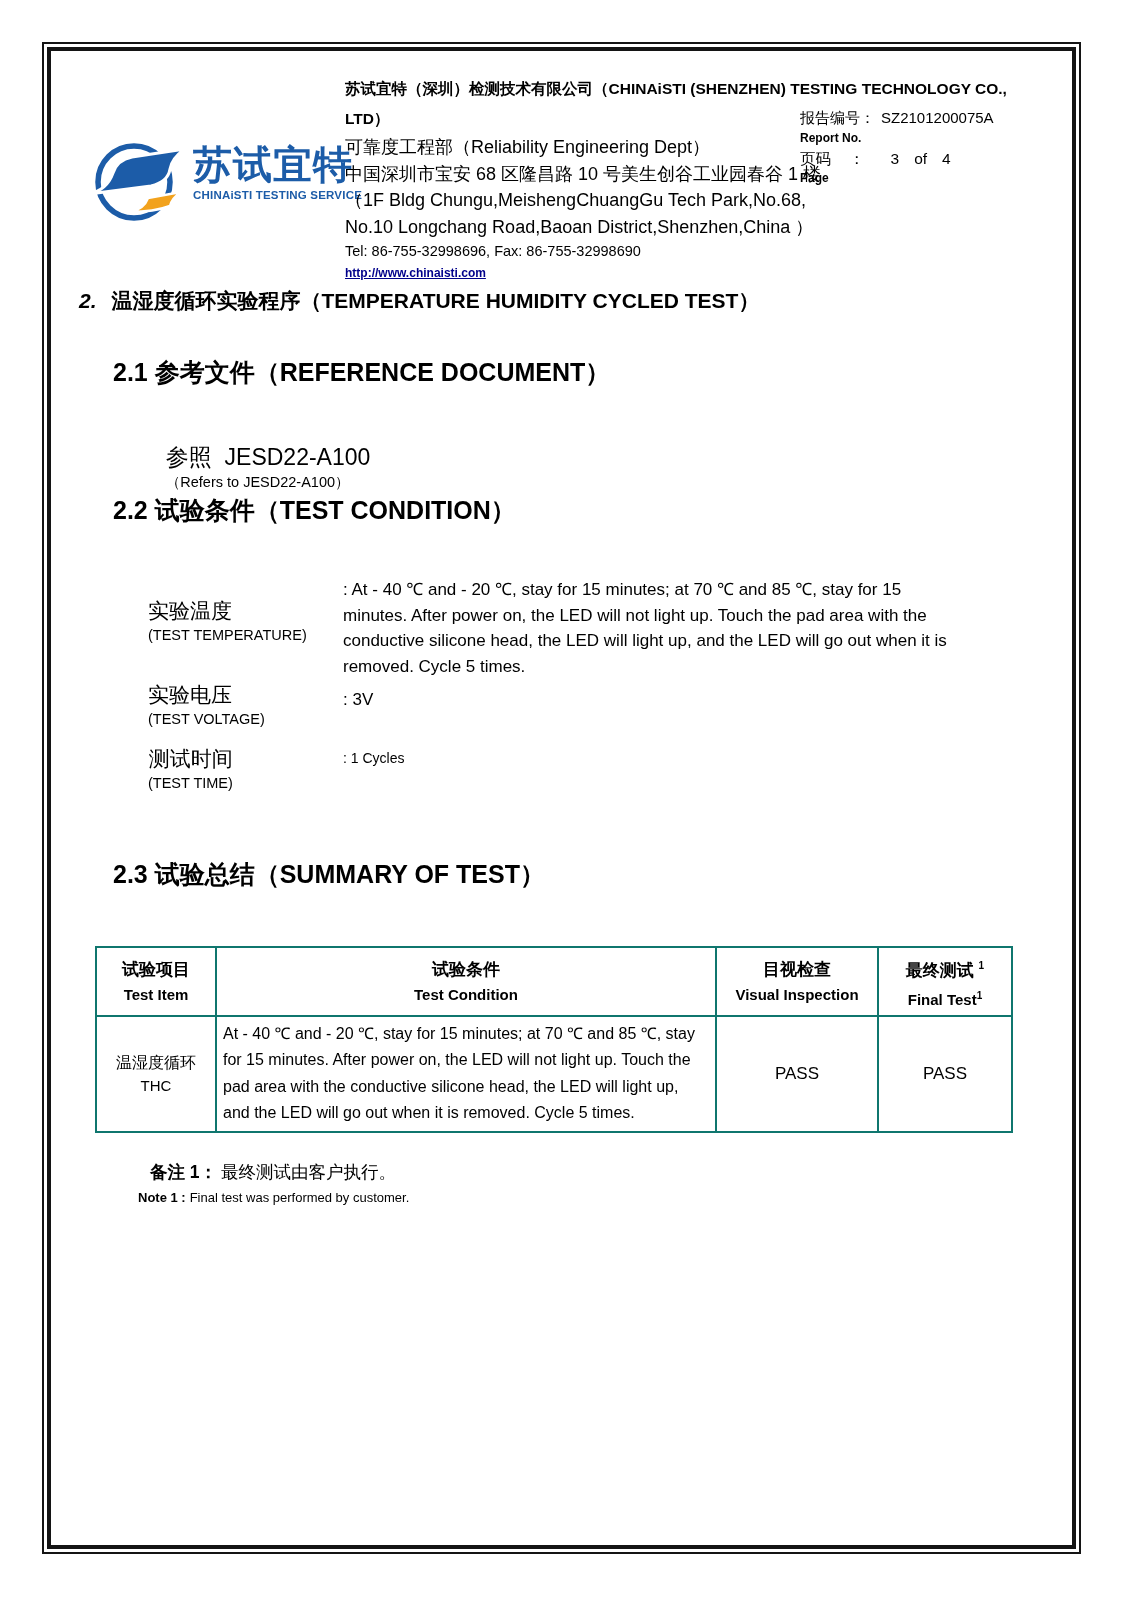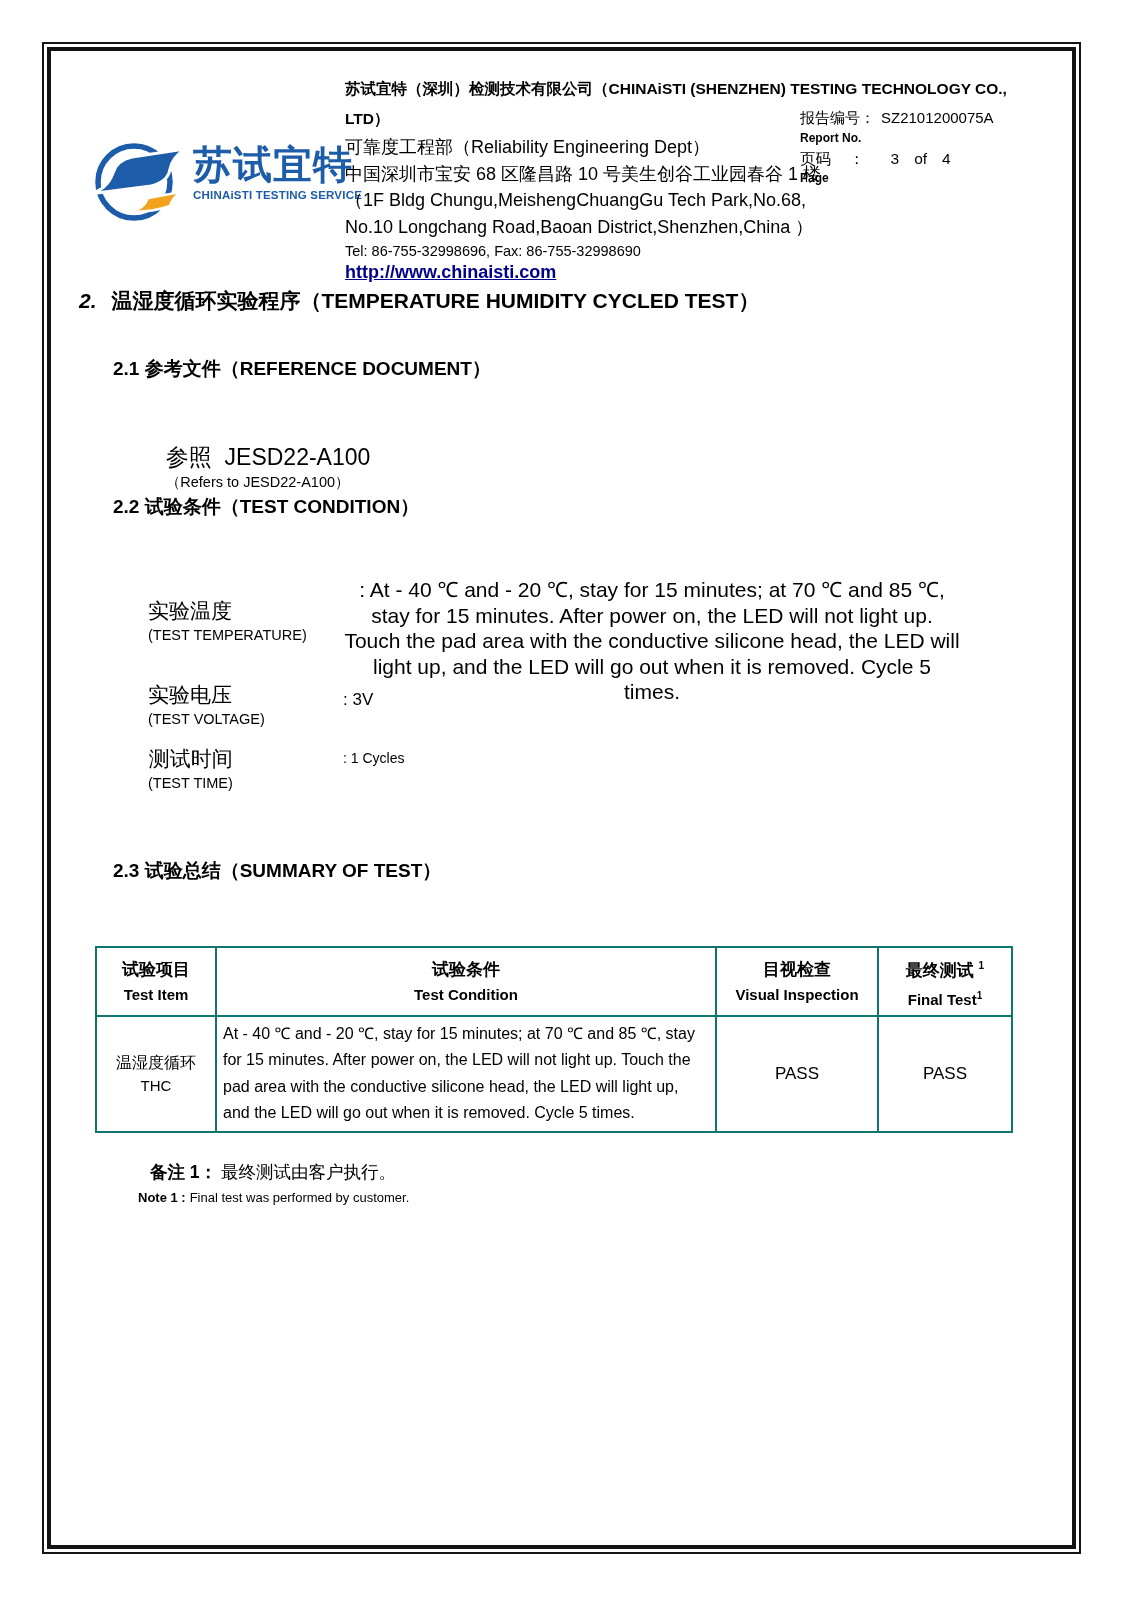--- a/index.html
+++ b/index.html
@@ -20,54 +20,54 @@
   .logo-mark { position:absolute; left:0; top:2px; }
   .logo-text { position:absolute; left:105px; top:6px; width:165px; }
   .logo-cn { font-size:39px; font-weight:bold; letter-spacing:1px; line-height:46px; white-space:nowrap; }
   .logo-en { font-size:11.5px; font-weight:bold; letter-spacing:.2px; line-height:14px; white-space:nowrap; }
 
   .info { position:absolute; left:345px; top:74px; width:668px; }
   .company { font-size:15.5px; font-weight:bold; line-height:30px; }
   .info-line { font-size:18px; line-height:26.5px; white-space:pre-wrap; }
   .tel-line { font-size:14.5px; line-height:23px; }
   .url-line { line-height:18px; }
-  .url-link { font-size:18px; font-weight:bold; text-decoration:underline; }
+  .url-link { font-size:12px; font-weight:bold; text-decoration:underline; }
 
   .report { position:absolute; left:800px; top:106px; width:270px; }
   .rep-l1 { font-size:15px; line-height:23px; white-space:nowrap; }
   .rep-l1 .val { margin-left:6px; }
   .rep-l2 { font-size:12px; font-weight:bold; line-height:19px; }
   .rep-l3 { font-size:15.5px; line-height:21px; white-space:nowrap; }
   .rep-l3 .colon { margin-left:18px; }
   .rep-l3 .num1 { margin-left:26px; }
   .rep-l3 .of   { margin-left:15px; }
   .rep-l3 .num2 { margin-left:15px; }
   .rep-l4 { font-size:12px; font-weight:bold; line-height:19px; }
 
   
   .doc-title { position:absolute; left:79px; top:287px; font-size:21px; font-weight:bold; white-space:nowrap; }
   .doc-title .num { margin-right:15px; font-style:italic; }
-  .h2 { position:absolute; font-size:19px; font-weight:bold; white-space:nowrap; }
+  .h2 { position:absolute; font-size:25px; font-weight:bold; white-space:nowrap; }
   .h21 { left:113px; top:356px; }
   .h22 { left:113px; top:494px; }
   .h23 { left:113px; top:858px; }
 
   .ref-line { position:absolute; left:148px; top:424px; white-space:pre-wrap; }
   .ref-main { font-size:23px; }
   .ref-en { font-size:14.5px; }
 
   .cond-label { position:absolute; left:148px; }
   .cond-label .cn { font-size:21px; line-height:26px; }
   .cond-label .en { font-size:14.5px; line-height:22px; }
   .lab-temp { top:598px; }
   .lab-volt { top:682px; }
   .lab-time { top:746px;text-align:right; }
 
   .cond-value { position:absolute; left:343px; }
-  .val-temp { top:577px; width:618px; font-size:21px; line-height:25.5px;text-align:center; }
+  .val-temp { top:577px; width:618px; font-size:17px; line-height:25.5px; }
   .val-volt { top:690px; font-size:17px; }
   .val-time { top:750px; font-size:14px; }
 
   table.summary {
     position:absolute; left:95px; top:946px; width:916px;
     border-collapse:collapse; table-layout:fixed;
   }
   table.summary th, table.summary td { border:2px solid #0f766e; padding:4px 6px; }
   th .th-cn { font-size:17px; font-weight:bold; line-height:27px; }
   th .th-en { font-size:15px; font-weight:bold; line-height:23px; }

